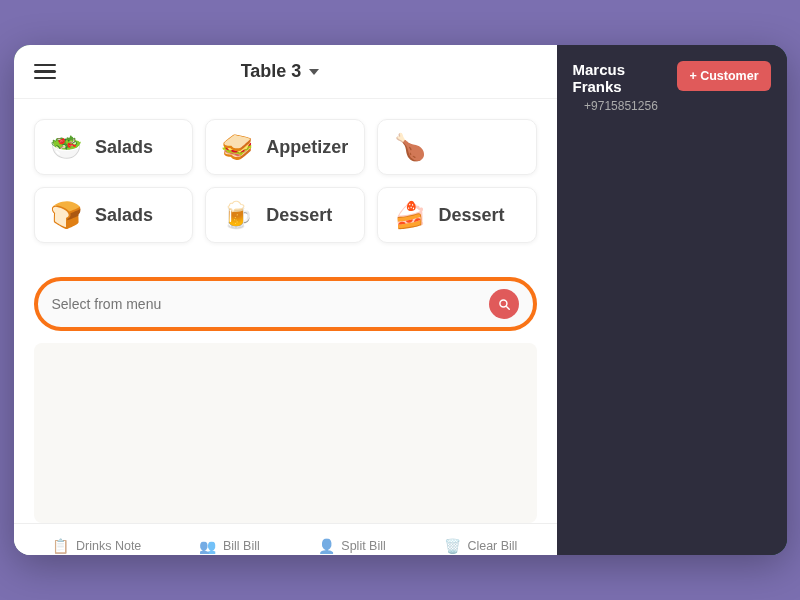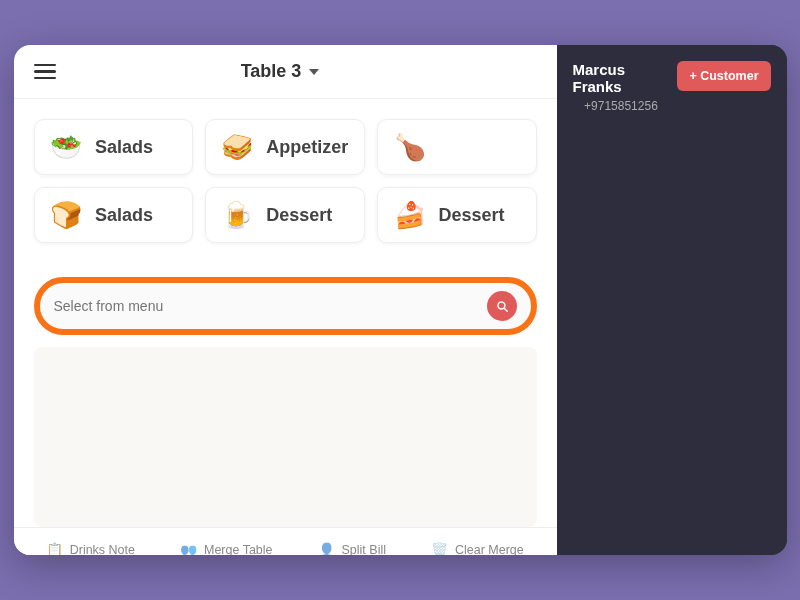--- a/index.html
+++ b/index.html
@@ -123,21 +123,21 @@
 
     
     .search-section {
       padding: 0 20px 12px;
     }
 
     .search-bar {
       display: flex;
       align-items: center;
       background: #fafafa;
-      border: 6px solid #f97316;
+      border: 4px solid #f97316;
       border-radius: 30px;
       padding: 8px 14px;
     }
 
     .search-input {
       flex: 1;
       border: none;
       background: transparent;
       font-size: 14px;
       color: #999;
@@ -311,29 +311,29 @@
 
     <div class="main-content"></div>
 
     <div class="bottom-bar">
       <div class="bottom-btn">
         <span class="bottom-btn-icon">📋</span>
         <span>Drinks Note</span>
       </div>
       <div class="bottom-btn">
         <span class="bottom-btn-icon">👥</span>
-        <span>Merge Table</span>
+        <span>Bill Bill</span>
       </div>
       <div class="bottom-btn">
         <span class="bottom-btn-icon">👤</span>
         <span>Split Bill</span>
       </div>
       <div class="bottom-btn">
         <span class="bottom-btn-icon">🗑️</span>
-        <span>Clear Merge</span>
+        <span>Clear Bill</span>
       </div>
     </div>
 
   </div>
 
   <div class="right-panel">
     <div class="customer-info">
       <div class="customer-details">
         <div class="customer-name">Marcus Franks</div>
         <div class="customer-phone">+9715851256</div>

